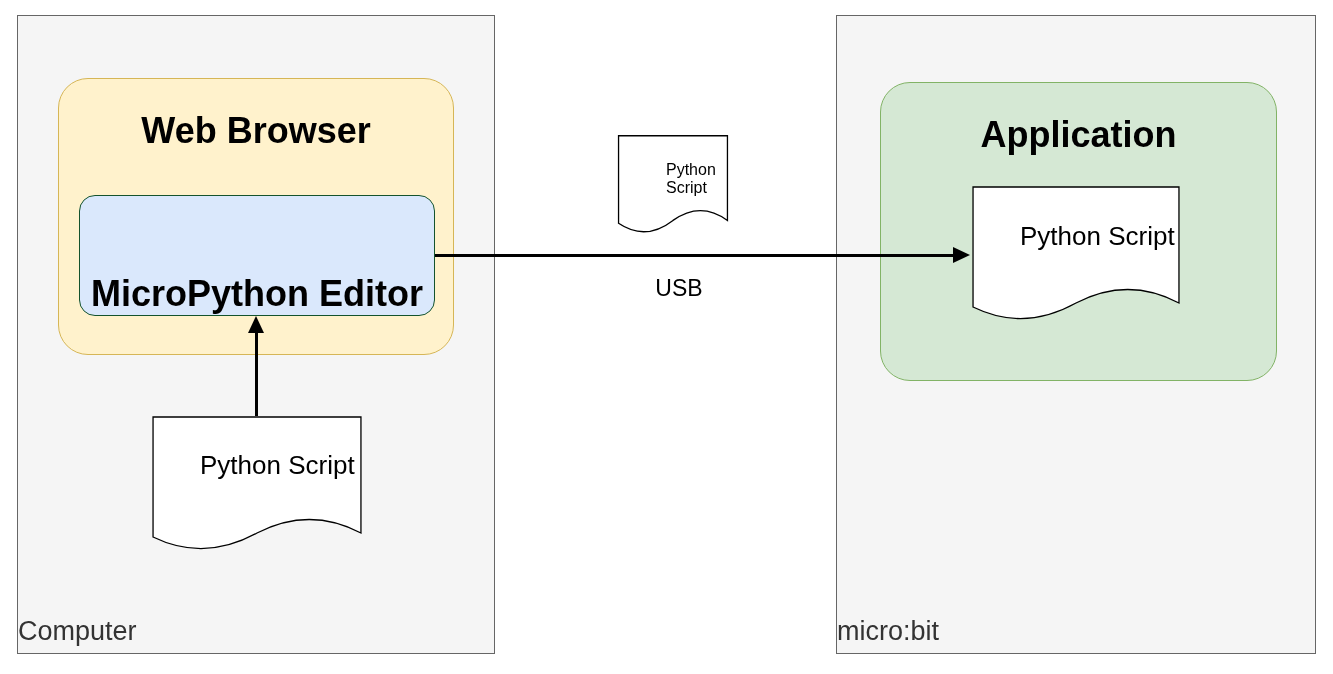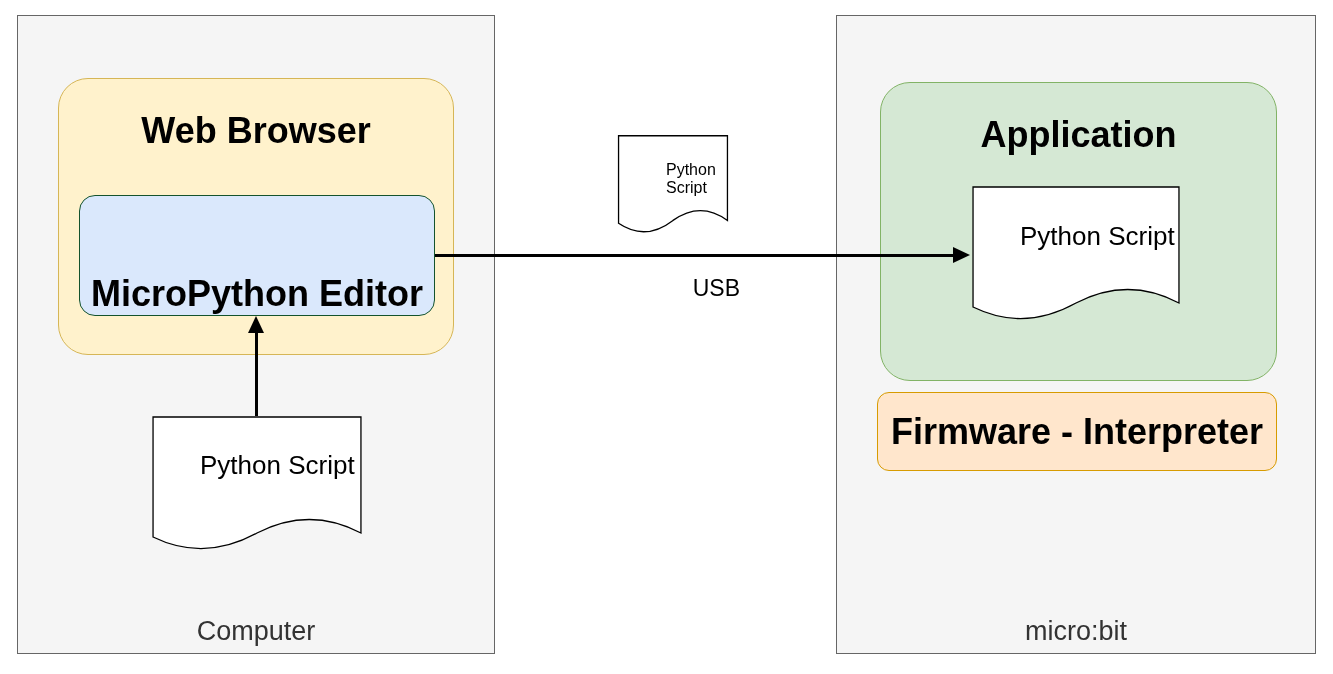--- a/index.html
+++ b/index.html
@@ -19,21 +19,21 @@
     position: absolute;
     background: #f5f5f5;
     border: 1px solid #666666;
     box-sizing: border-box;
   }
   .container-label {
     position: absolute;
     left: 0;
     right: 0;
     bottom: 6px;
-    text-align: center;
+    text-align: left;
     font-size: 27px;
     color: #333333;
   }
   .rbox {
     position: absolute;
     box-sizing: border-box;
   }
   .rbox-title {
     display: block;
     text-align: center;
@@ -108,21 +108,21 @@
   #arrow-script-line { left: 255px; top: 332px; width: 3px; height: 84px; }
   #arrow-script-head {
     left: 248px; top: 316px;
     border-left: 8.5px solid transparent;
     border-right: 8.5px solid transparent;
     border-bottom: 17px solid #000000;
   }
   #usb-label {
     position: absolute;
     left: 618px; top: 275px; width: 122px;
-    text-align: right;
+    text-align: center;
     font-size: 23px;
     color: #000000;
   }
 </style>
 </head>
 <body>
 
 <div id="canvas">
 
   <div class="container" style="left:17px; top:15px; width:478px; height:639px;">
@@ -138,23 +138,20 @@
   </div>
 
   <div id="micropython-editor-box" class="rbox flex-center">
     <span class="rbox-title">MicroPython Editor</span>
   </div>
 
   <div id="application-box" class="rbox">
     <span class="rbox-title">Application</span>
   </div>
 
-  <div id="firmware-box" class="rbox flex-center">
-    <span class="rbox-title">Firmware - Interpreter</span>
-  </div>
 
 
   <div id="doc-computer" class="doc">
     <svg viewBox="0 0 200 137" preserveAspectRatio="none">
       <path d="M1,1 L199,1 L199,117 Q150,90 100,117 Q50,146 1,121 Z" fill="#ffffff" stroke="#000000" stroke-width="1.3" vector-effect="non-scaling-stroke"></path>
     </svg>
     <span class="doc-label">Python Script</span>
   </div>
 
   <div id="doc-usb" class="doc">

